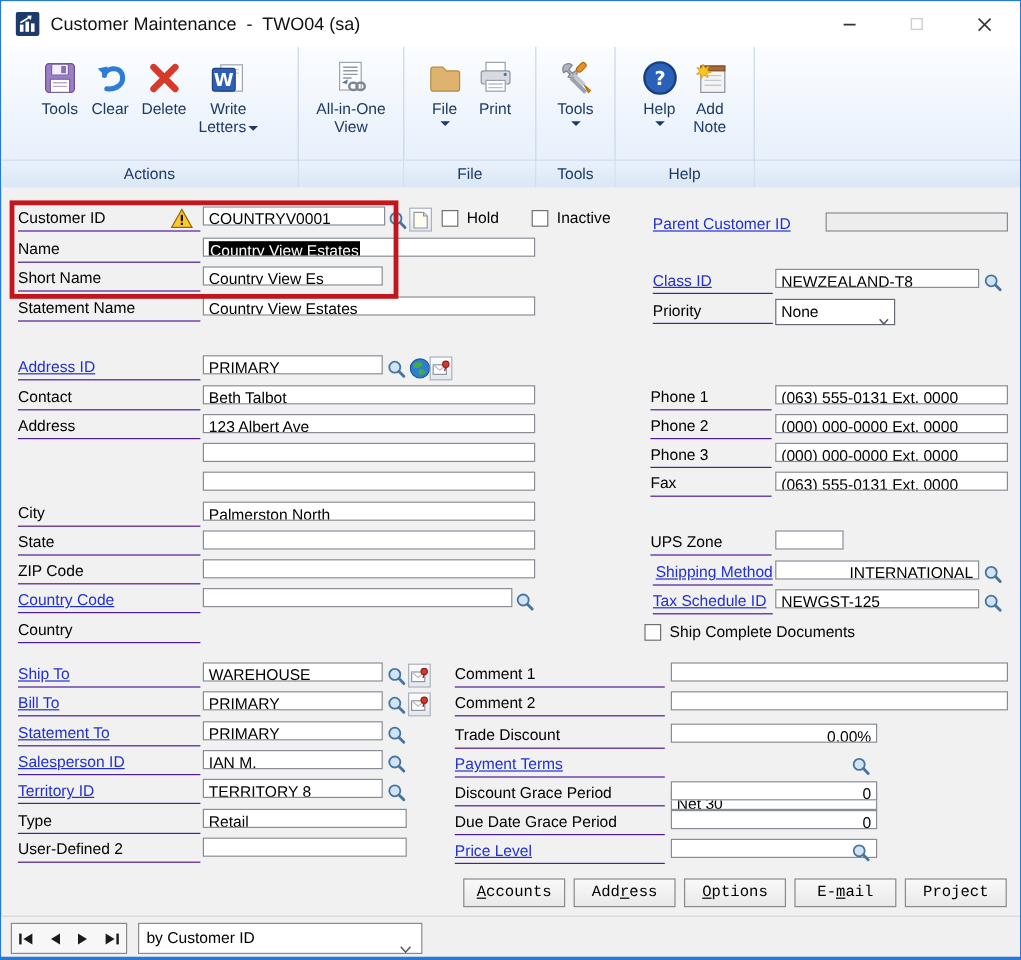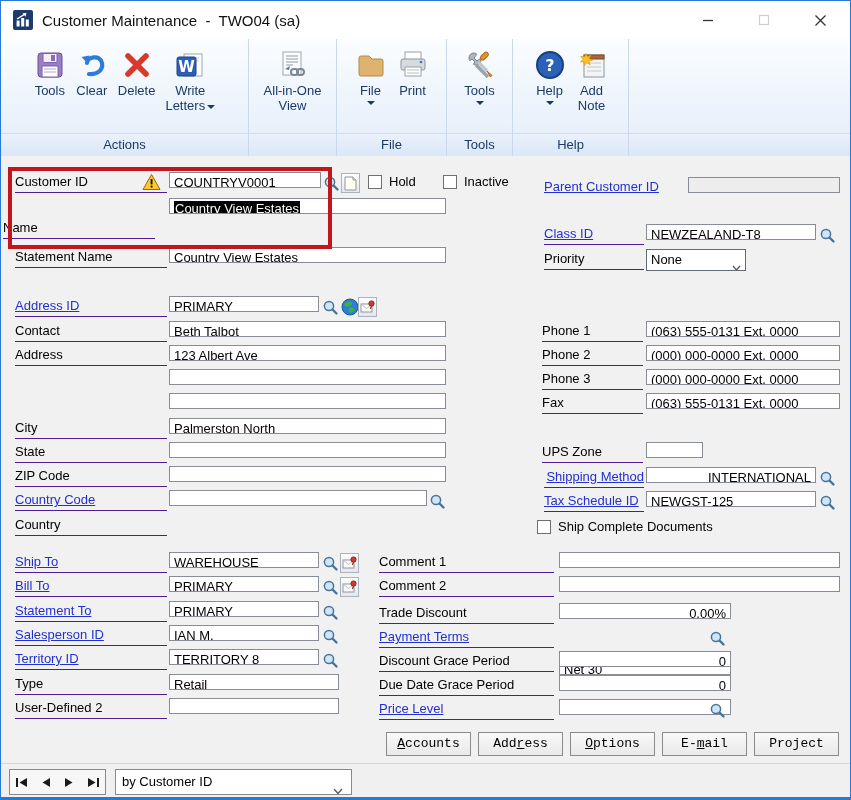--- a/index.html
+++ b/index.html
@@ -270,24 +270,28 @@
       </span>
       <span class="cb" style="left:367px;"></span>
       <span class="cblbl" style="left:388px;">Hold</span>
       <span class="cb" style="left:442px;"></span>
       <span class="cblbl" style="left:463px;">Inactive</span>
       <span class="lbl link nline" style="left:543px;width:140px;top:5px;">Parent Customer ID</span>
     </div>
     <div class="fld disabled" style="left:687px;top:21px;width:152px;"></div>
 
     <div class="frow" style="top:42px;">
-      <span class="lbl" style="left:2px;width:152px;margin-top:20px;">Name</span>
+      <span class="lbl" style="left:14px;width:152px;">Name</span>
       <div class="fld" style="left:168px;width:277px;"><span class="sel">Country View Estates</span></div>
     </div>
 
+    <div class="frow" style="top:66px;">
+      <span class="lbl" style="left:14px;width:152px;">Short Name</span>
+      <div class="fld" style="left:168px;width:150px;">Country View Es</div>
+    </div>
     <div class="frow" style="top:68px;">
       <span class="lbl link" style="left:543px;width:100px;">Class ID</span>
       <div class="fld" style="left:645px;width:170px;">NEWZEALAND-T8</div>
       <span class="lkp" style="left:817px;">
         <svg width="17" height="17" viewBox="0 0 17 17">
             <circle cx="7" cy="7" r="4.6" fill="#cfe4f7" stroke="#48749c" stroke-width="1.5"></circle>
             <path d="M10.5 10.5 L14.5 14.5" stroke="#48749c" stroke-width="2.4" stroke-linecap="round"></path>
           </svg>
       </span>
     </div>

